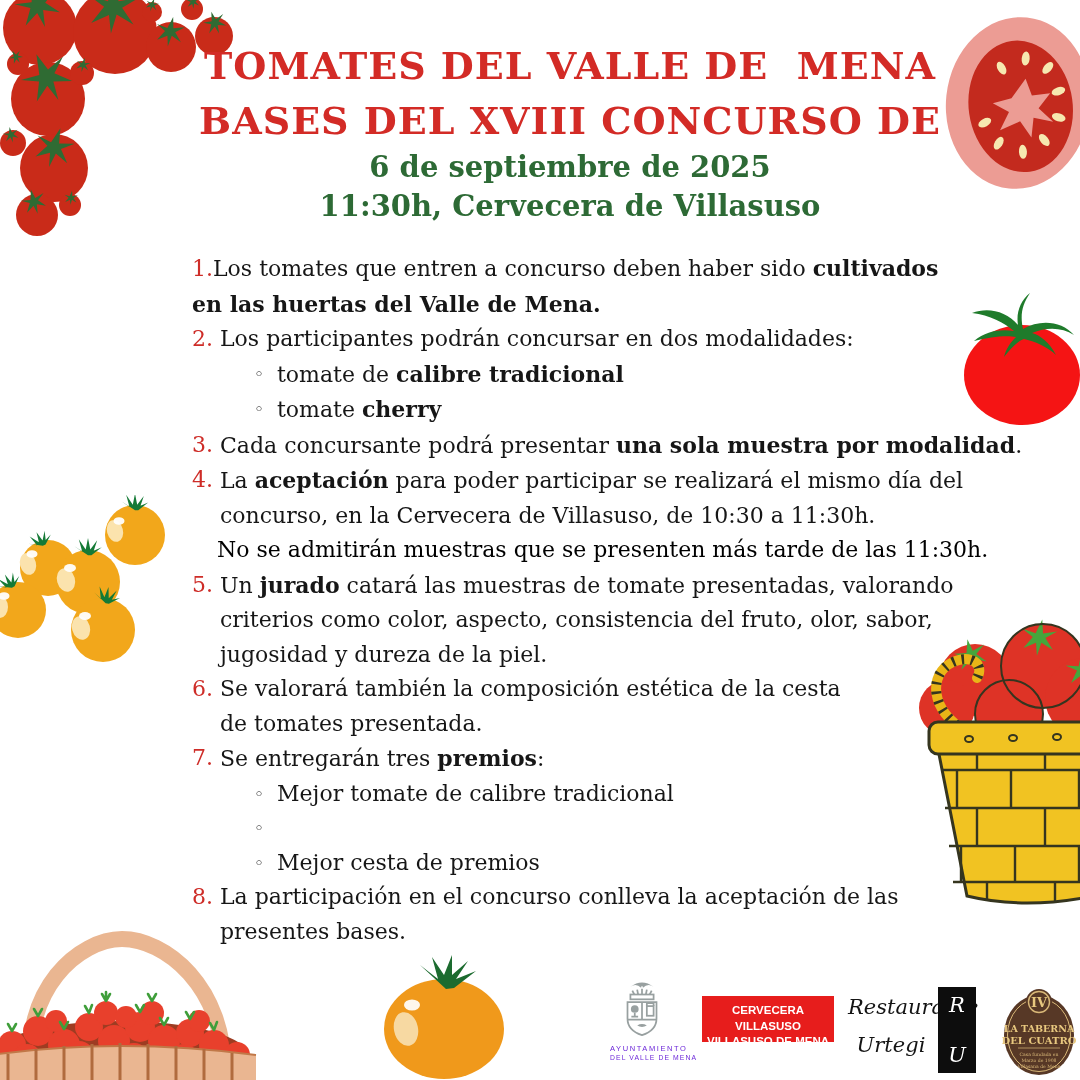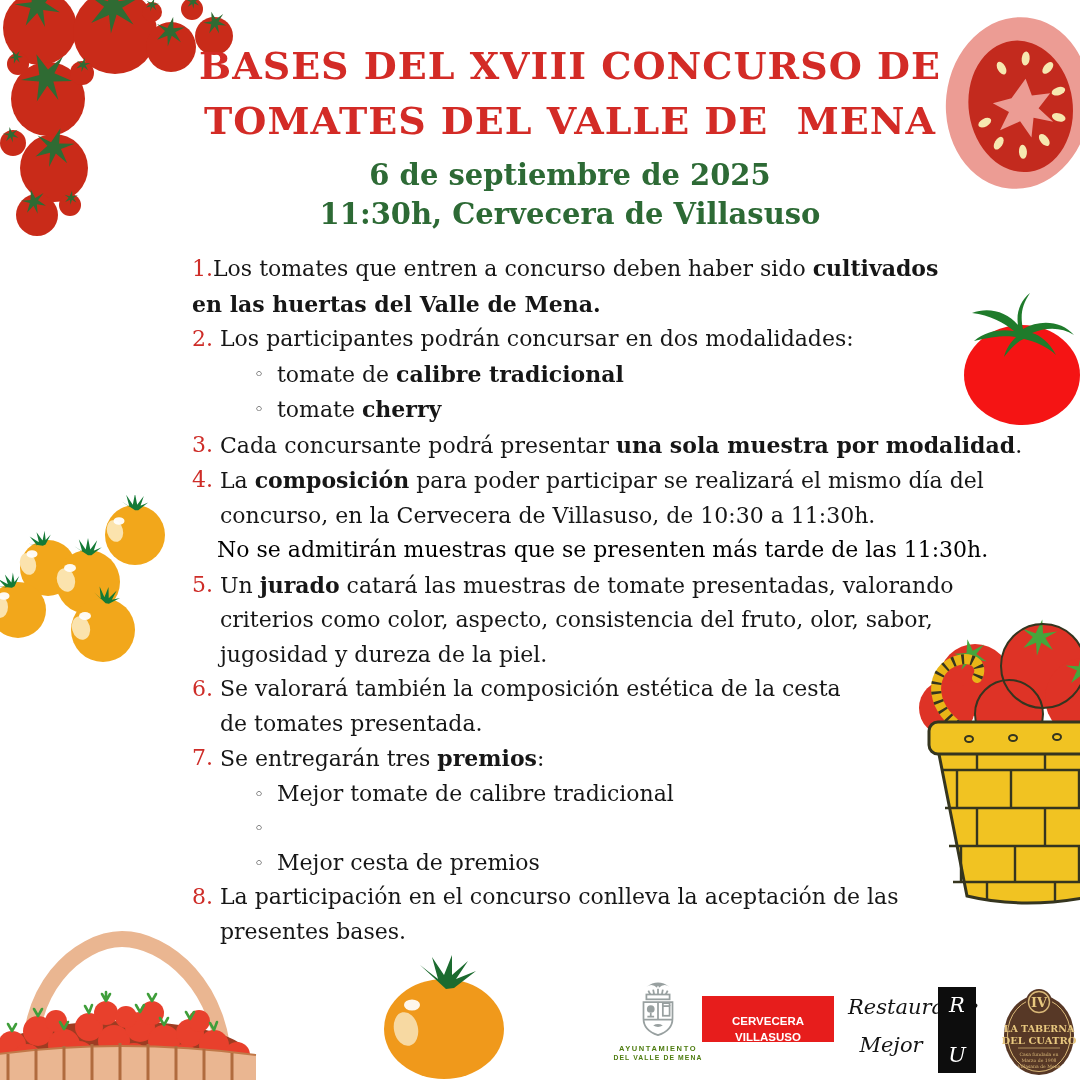--- a/index.html
+++ b/index.html
@@ -3,46 +3,46 @@
 <meta charset="utf-8">
 <style>
   html,body{margin:0;padding:0;background:#ffffff;}
   .poster{position:relative;width:1080px;height:1080px;background:#ffffff;overflow:hidden;
           font-family:"DejaVu Serif",serif;}
 
   
   .header{position:absolute;left:170px;top:38px;width:800px;text-align:center;}
   .title-line{font-size:38px;font-weight:700;color:#d32b26;line-height:55px;letter-spacing:1px;white-space:pre;}
   .subtitle-line{font-size:29px;font-weight:700;color:#2d6a35;line-height:39px;white-space:pre;}
-  .subtitle-block{margin-top:8px;}
+  .subtitle-block{}
 
   
   .rules{position:absolute;left:192px;top:251px;width:860px;font-size:22px;line-height:34.5px;color:#161616;}
   .rule-row{white-space:pre;}
   .rule-row.hang{display:flex;}
   .rnum{color:#ce2d28;flex:none;}
   .rule-row.hang .rnum{margin-right:7px;}
   .rtext{white-space:pre;}
   .b{font-weight:700;}
   .bullet-row{display:flex;padding-left:62px;white-space:pre;}
   .bdot{flex:none;margin-right:13px;font-size:17px;color:#222;}
   .note-row{padding-left:25px;color:#000000;font-weight:400;white-space:pre;}
 
   
   .deco{position:absolute;pointer-events:none;}
 
   
-  .logo-ayto{position:absolute;left:610px;top:980px;width:96px;text-align:center;color:#4d7c0f;
-             font-family:"Liberation Sans",sans-serif;font-weight:700;}
+  .logo-ayto{position:absolute;left:610px;top:980px;width:96px;text-align:left;color:#6d28d9;
+             font-family:"Liberation Sans",sans-serif;font-weight:400;}
   .logo-ayto .l1{font-size:7.5px;letter-spacing:1.6px;line-height:9px;margin-top:2px;}
   .logo-ayto .l2{font-size:6.8px;letter-spacing:1.1px;line-height:9px;}
 
   .logo-cerv{position:absolute;left:702px;top:996px;width:132px;height:46px;background:#e71d1c;
              color:#ffffff;font-family:"Liberation Sans",sans-serif;font-weight:700;
-             text-align:center;font-size:11.5px;line-height:15.5px;padding-top:18px;box-sizing:border-box;}
+             text-align:center;font-size:11.5px;line-height:15.5px;padding-top:7px;box-sizing:border-box;}
 
   .logo-urtegi{position:absolute;left:848px;top:987px;width:128px;height:86px;color:#141414;}
   .logo-urtegi .script{position:absolute;font-family:"DejaVu Serif",serif;font-style:italic;font-size:21px;}
   .logo-urtegi .s1{top:8px;left:0;width:86px;text-align:center;}
   .logo-urtegi .s2{top:46px;left:8px;width:70px;text-align:center;}
   .logo-urtegi .ru-box{position:absolute;right:0;top:0;width:38px;height:86px;background:#0d0d0d;}
   .logo-urtegi .ru-box span{position:absolute;left:0;width:100%;text-align:center;color:#ffffff;
                             font-family:"DejaVu Serif",serif;font-style:italic;font-size:21px;}
   .logo-urtegi .r{top:6px;}
   .logo-urtegi .u{bottom:6px;}
@@ -247,36 +247,36 @@
   </svg>
 
   <svg class="deco" style="left:378px;top:953px" width="135" height="127" viewBox="0 0 135 127">
     <ellipse cx="66" cy="76" rx="60" ry="50" fill="#f0991b"></ellipse>
     <ellipse cx="28" cy="76" rx="12" ry="17" fill="#f7d9a2" transform="rotate(-12 28 76)"></ellipse>
     <ellipse cx="34" cy="52" rx="8" ry="5.5" fill="#ffffff" opacity="0.92"></ellipse>
     <path d="M68 36 L42 12 L60 26 L54 4 L66 22 L74 2 L74 22 L90 8 L78 26 L98 18 L76 35 Z" fill="#1c6b2f"></path>
   </svg>
 
   <div class="header">
+    <div class="title-line">TOMATES DEL VALLE DE  MENA</div>
     <div class="title-line">BASES DEL XVIII CONCURSO DE</div>
-    <div class="title-line">TOMATES DEL VALLE DE  MENA</div>
     <div class="subtitle-block">
       <div class="subtitle-line">6 de septiembre de 2025</div>
       <div class="subtitle-line">11:30h, Cervecera de Villasuso</div>
     </div>
   </div>
 
   <div class="rules">
       <div class="rule-row"><span class="rnum">1.</span><span class="rtext"><span>Los tomates que entren a concurso deben haber sido </span><span class="b">cultivados
 en las huertas del Valle de Mena.</span></span></div>
       <div class="rule-row hang"><span class="rnum">2.</span><span class="rtext"><span>Los participantes podrán concursar en dos modalidades:</span></span></div>
       <div class="bullet-row"><span class="bdot">◦</span><span class="rtext"><span>tomate de </span><span class="b">calibre tradicional</span></span></div>
       <div class="bullet-row"><span class="bdot">◦</span><span class="rtext"><span>tomate </span><span class="b">cherry</span></span></div>
       <div class="rule-row hang"><span class="rnum">3.</span><span class="rtext"><span>Cada concursante podrá presentar </span><span class="b">una sola muestra por modalidad</span><span>.</span></span></div>
-      <div class="rule-row hang"><span class="rnum">4.</span><span class="rtext"><span>La </span><span class="b">composición</span><span> para poder participar se realizará el mismo día del
+      <div class="rule-row hang"><span class="rnum">4.</span><span class="rtext"><span>La </span><span class="b">aceptación</span><span> para poder participar se realizará el mismo día del
 concurso, en la Cervecera de Villasuso, de 10:30 a 11:30h.</span></span></div>
       <div class="note-row"><span class="rtext"><span>No se admitirán muestras que se presenten más tarde de las 11:30h.</span></span></div>
       <div class="rule-row hang"><span class="rnum">5.</span><span class="rtext"><span>Un </span><span class="b">jurado</span><span> catará las muestras de tomate presentadas, valorando
 criterios como color, aspecto, consistencia del fruto, olor, sabor,
 jugosidad y dureza de la piel.</span></span></div>
       <div class="rule-row hang"><span class="rnum">6.</span><span class="rtext"><span>Se valorará también la composición estética de la cesta
 de tomates presentada.</span></span></div>
       <div class="rule-row hang"><span class="rnum">7.</span><span class="rtext"><span>Se entregarán tres </span><span class="b">premios</span><span>:</span></span></div>
       <div class="bullet-row"><span class="bdot">◦</span><span class="rtext"><span>Mejor tomate de calibre tradicional</span></span></div>
       <div class="bullet-row"><span class="bdot">◦</span></div>
@@ -304,21 +304,21 @@
     <div class="l2">DEL VALLE DE MENA</div>
   </div>
 
   <div class="logo-cerv">
     <div>CERVECERA VILLASUSO</div>
     <div>VILLASUSO DE MENA</div>
   </div>
 
   <div class="logo-urtegi">
     <div class="script s1">Restaurante</div>
-    <div class="script s2">Mejor</div>
+    <div class="script s2">Urtegi</div>
     <div class="ru-box">
       <span class="r">R</span>
       <span class="u">U</span>
     </div>
   </div>
 
   <svg class="logo-taberna" width="74" height="90" viewBox="0 0 74 90">
     <ellipse cx="37" cy="49" rx="35" ry="40" fill="#573826"></ellipse>
     <ellipse cx="37" cy="49" rx="31.5" ry="36.5" fill="none" stroke="#d9b878" stroke-width="1"></ellipse>
     <circle cx="37" cy="16" r="13" fill="#573826"></circle>

